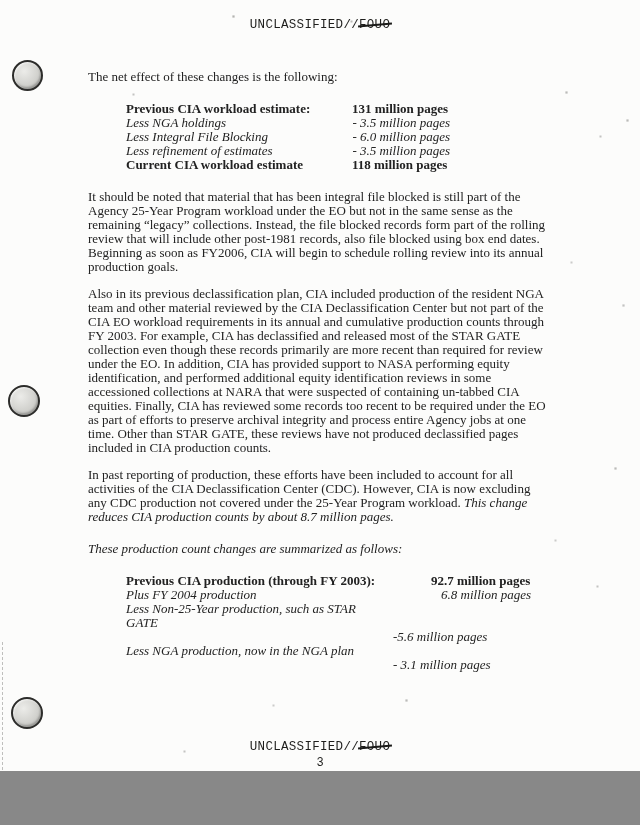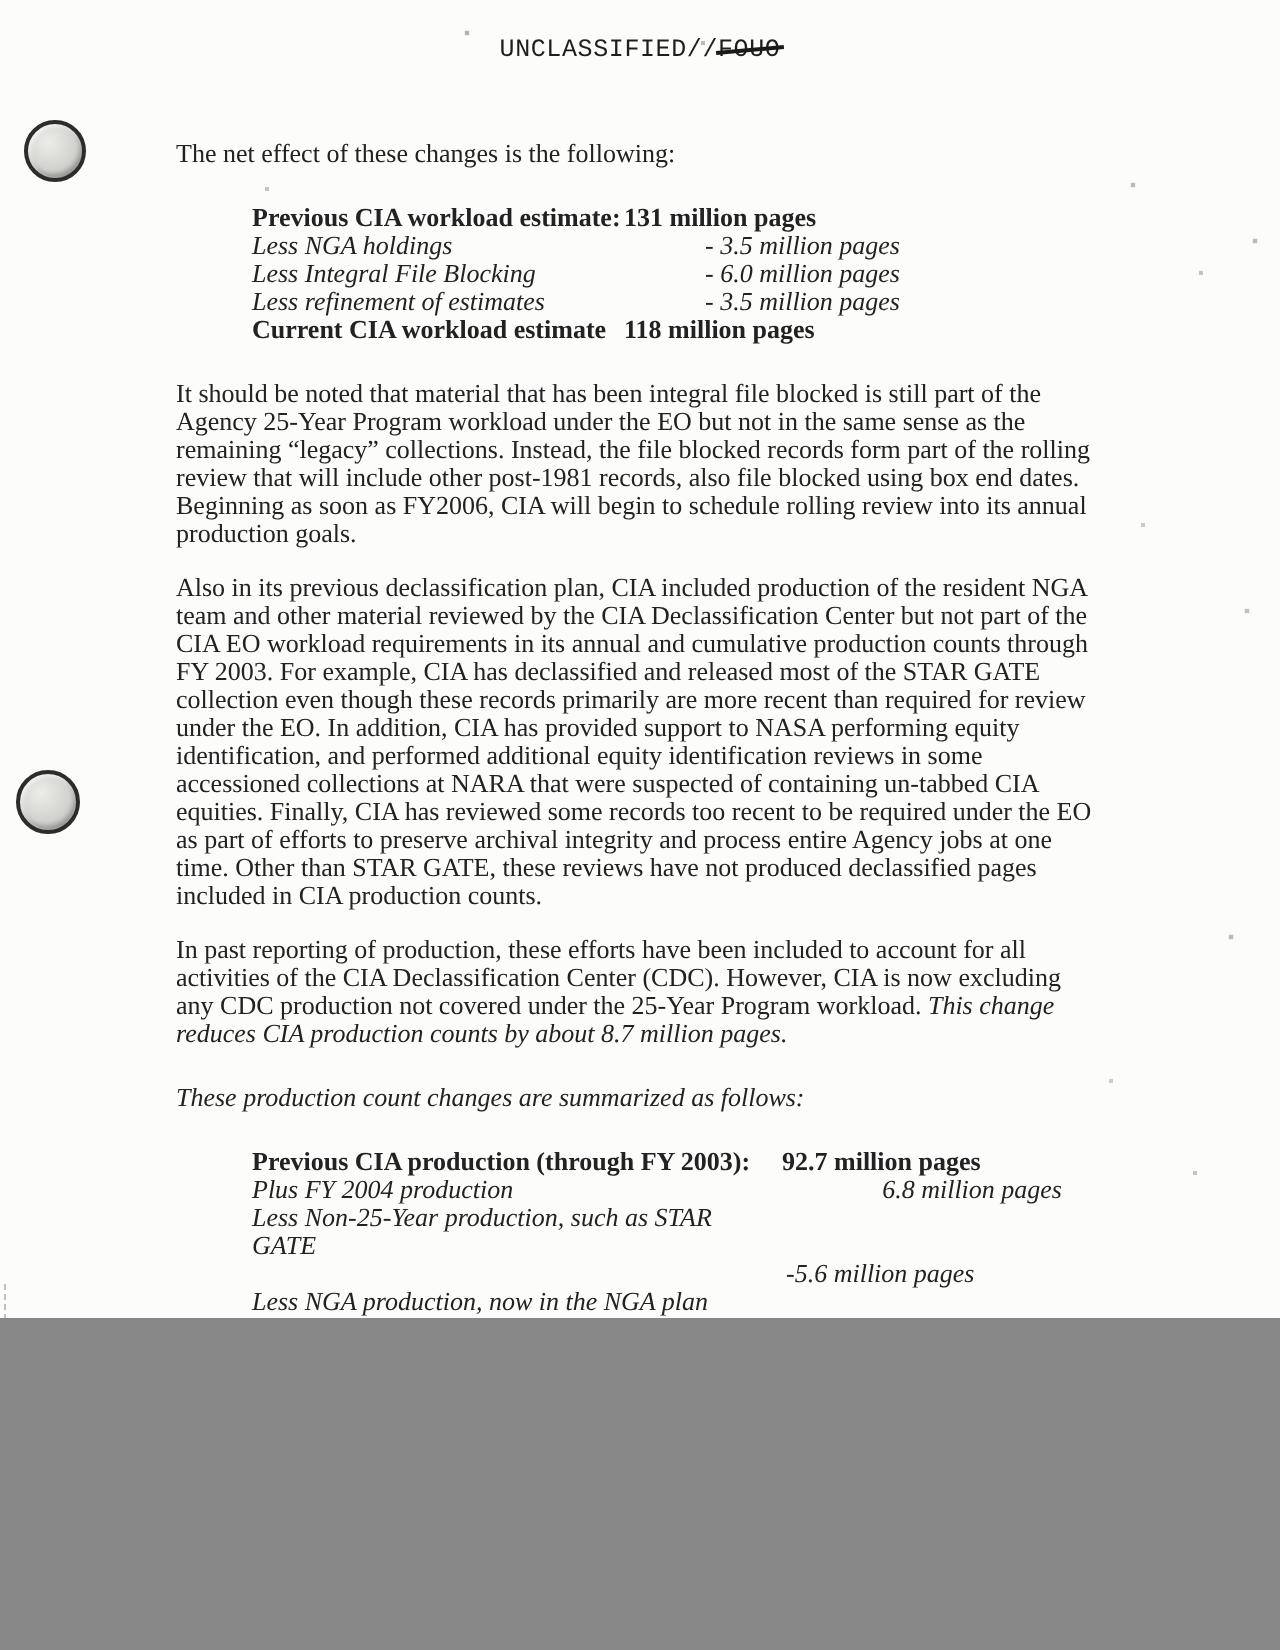--- a/index.html
+++ b/index.html
@@ -1,18 +1,18 @@
 <!DOCTYPE html>
 <html><head>
 <meta charset="utf-8">
 <style>
   html,body { margin:0; padding:0; background:#888; }
   .page {
     position:relative;
-    width:640px; height:659px;
+    width:640px; height:771px;
     margin:0 auto;
     background:#fcfcfb;
     overflow:hidden;
     color:#222;
     font-family:"Liberation Serif", serif;
     text-decoration:underline;
   }
   
   .classline {
     position:absolute; left:0; right:0;
@@ -47,21 +47,21 @@
   .italic { font-style:italic; }
   
   .dtable { margin:0 0 18px 38px; }
   .trow { display:flex; }
   .trow .tlabel { flex:none; }
   .trow .tvalue { flex:none; }
   .t1 .tlabel { width:186px; }
   .t1 .tvalue { width:138px; }
   .t2 .tlabel { width:265px; }
   .t2 .tvalue { width:140px; }
-  .trow.b { font-weight:bold; }
+  .trow.b { font-weight:bold;gap:40px; }
   .trow.b .tvalue { }
   .trow.i { font-style:italic; }
   .trow.i .tvalue { text-align:right; }
   .tvalue-below { font-style:italic; margin-left:267px; }
   .t2 { margin-bottom:0; }
   
   .hole {
     position:absolute;
     border-radius:50%;
     background:radial-gradient(circle at 38% 34%, #ecece9, #cbcbc7 70%, #bdbdb9);

